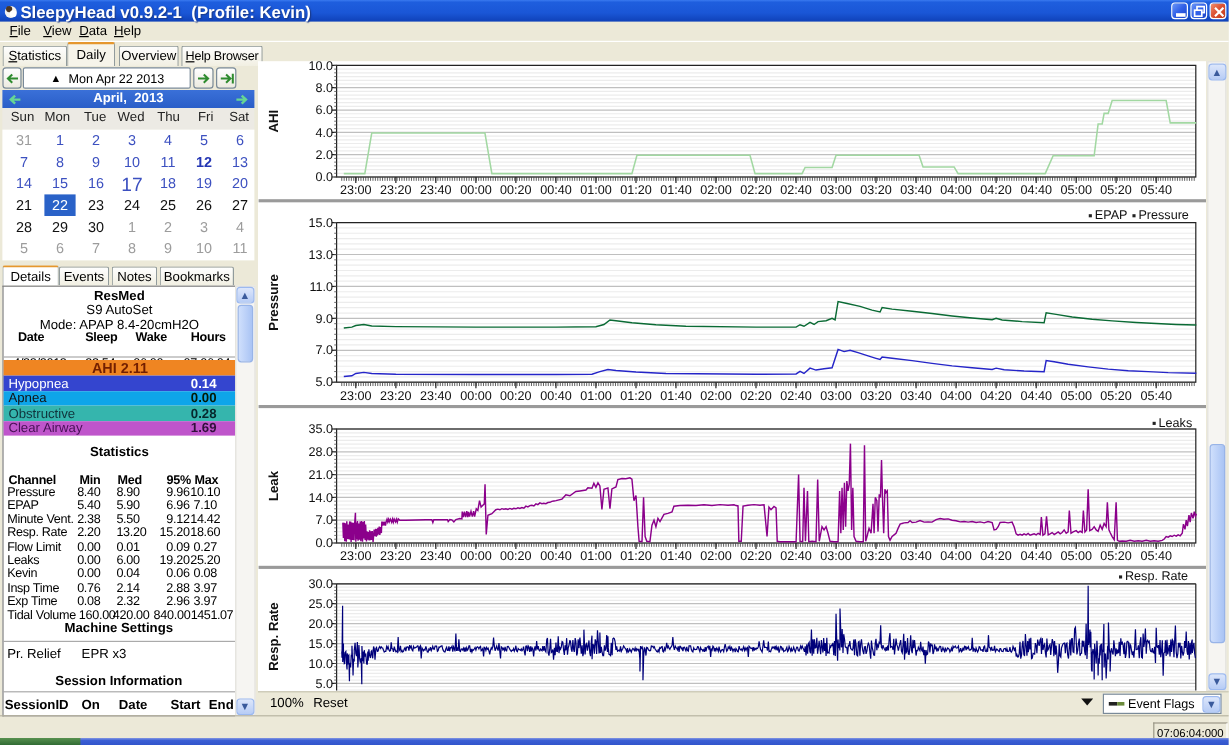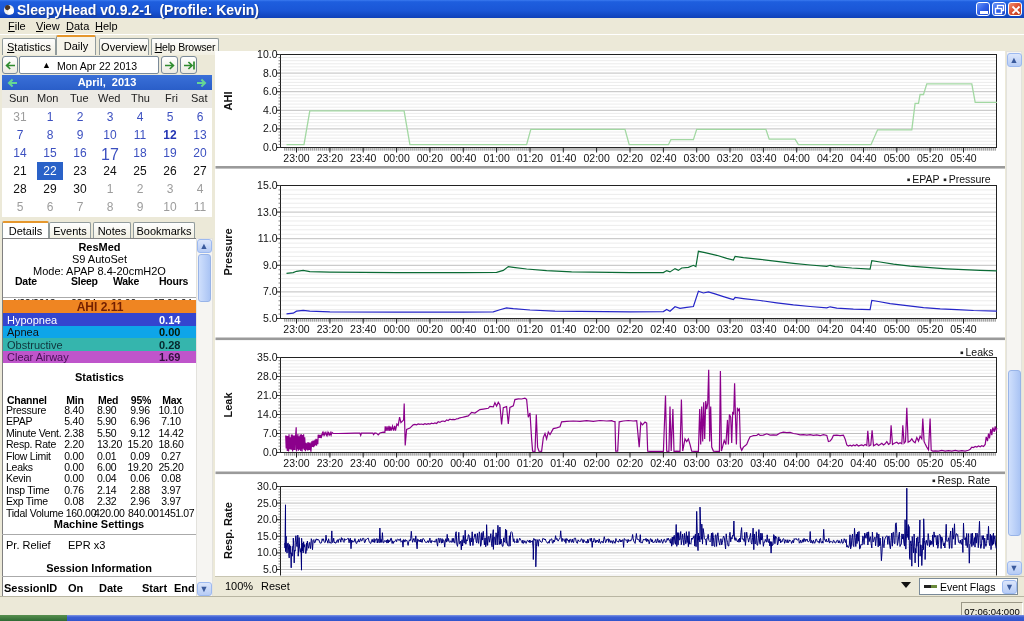--- a/index.html
+++ b/index.html
@@ -18,21 +18,21 @@
 
 .tab { position:absolute; border:1px solid #919b9c; border-bottom:none; text-align:center; background:linear-gradient(#fefefe,#f1efe2); border-radius:2px 2px 0 0; }
 .tab.active { background:#f6f4ea; border-top:2px solid #e5972d; }
 
 .btnxp { position:absolute; border:1px solid #7a8a99; border-radius:3px; background:linear-gradient(#fff,#eceae0); }
 #dpanel { left:2px; top:238px; width:194px; height:359px; background:#fff; border:1px solid #808080; border-right:none; font-size:11px; }
 .ctr { text-align:center; width:100%; position:absolute; }
 .srow { position:absolute; width:100%; height:11.4px; letter-spacing:-0.25px; font-size:10.5px; }
 .srow span { position:absolute; }
 .c0 { left:4px; } .c1 { left:56px; width:32px; text-align:center; } .c2 { left:95px; width:34px; text-align:left; }
-.c3 { left:120px; width:36px; text-align:center; } .c4 { left:150px; width:38px; text-align:center; }
+.c3 { left:120px; width:36px; text-align:right; } .c4 { left:150px; width:38px; text-align:center; }
 
 .sbtrack { position:absolute; background:#f6f5f2; border:1px solid #e3e2dd; }
 .sbarrow { position:absolute; width:15px; height:14px; border:1px solid #9cb9f0; border-radius:3px; background:linear-gradient(#dce6fb,#b7ccf5); color:#3a5a9c; text-align:center; line-height:13px; font-size:9px; }
 .sbthumb { position:absolute; width:13px; border:1px solid #98b4e8; border-radius:3px; background:linear-gradient(90deg,#cfdffc,#aac4f4); }
 </style></head>
 <body>
 
 <div id="title" class="abs">
   <svg style="position:absolute;left:3px;top:3px" width="13" height="13" viewBox="0 0 13 13">
     <circle cx="6" cy="7" r="5" fill="#f4f2ee"></circle>

